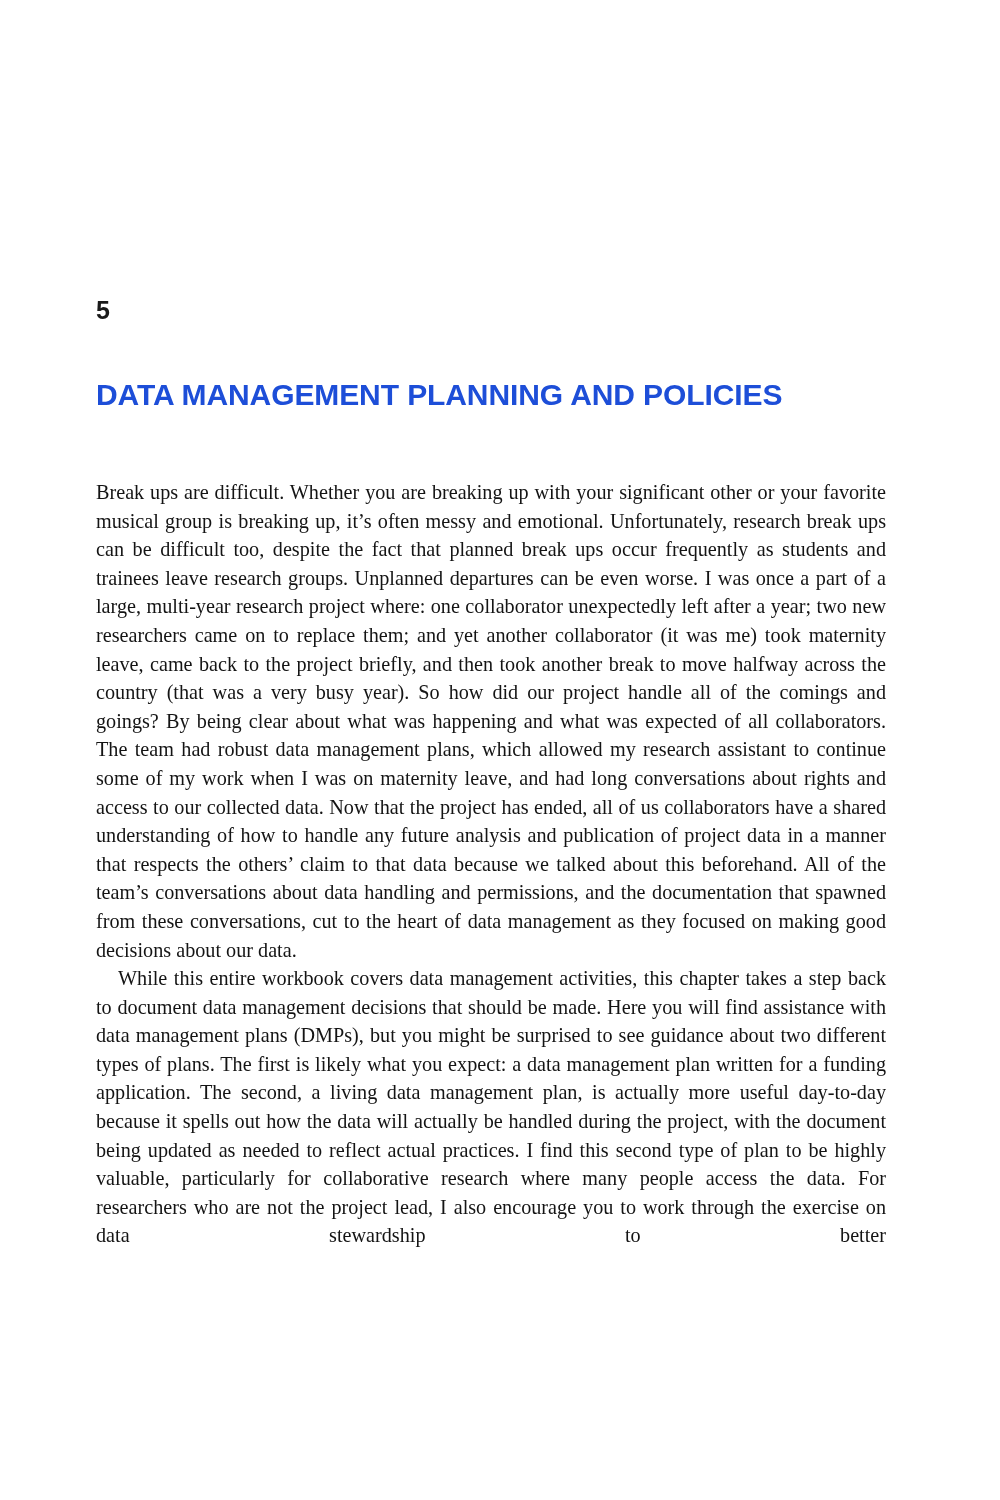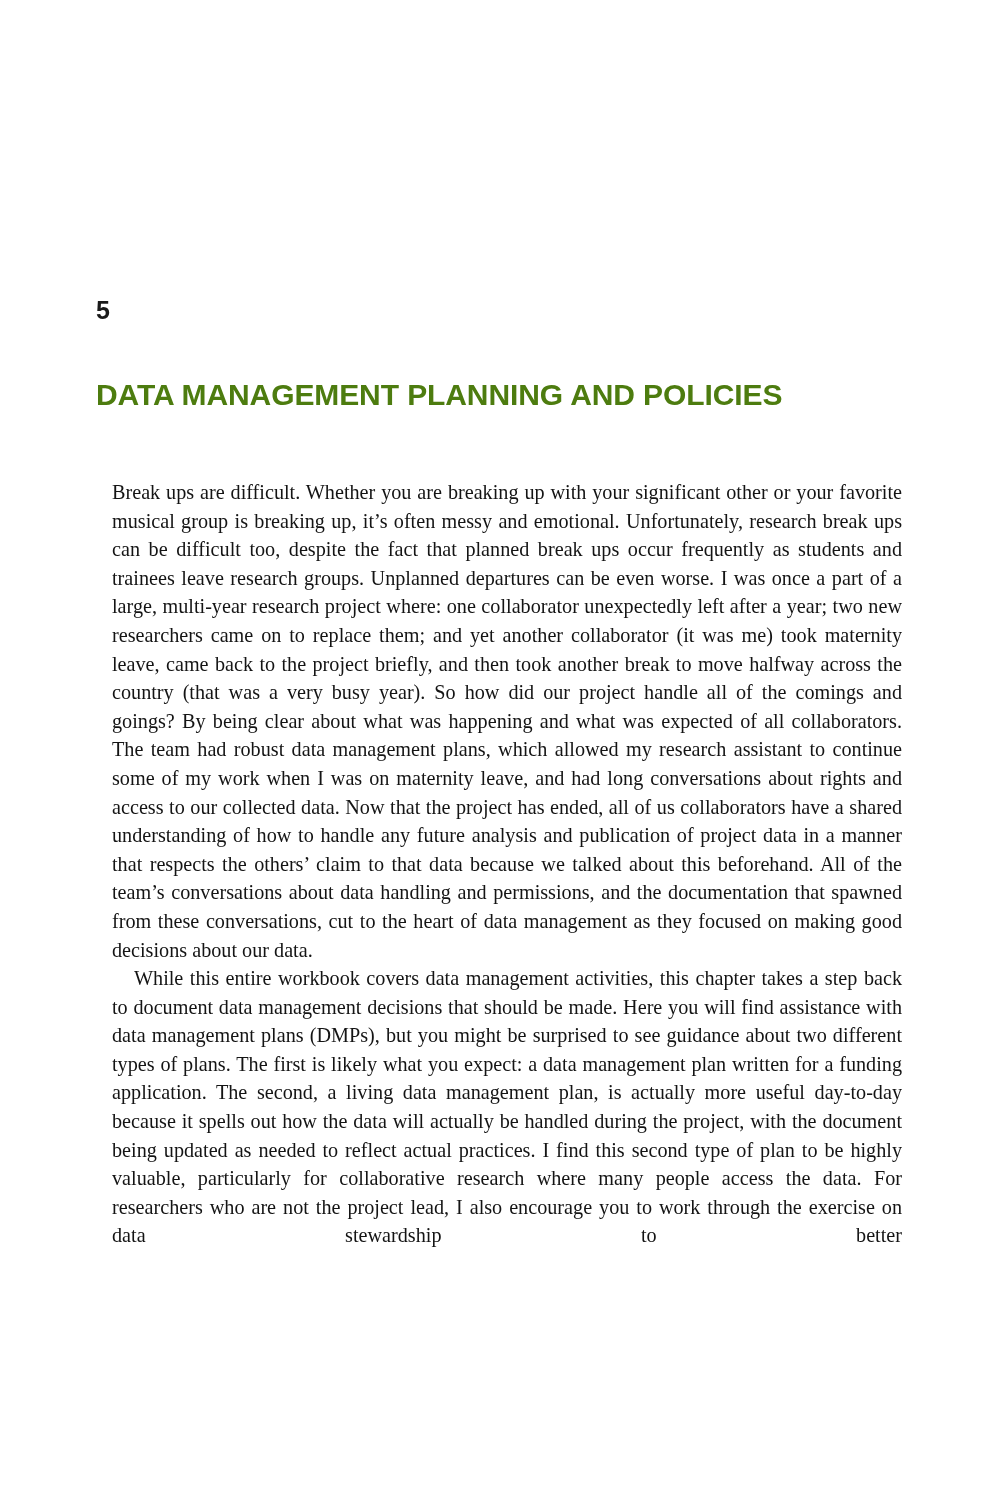--- a/index.html
+++ b/index.html
@@ -30,29 +30,29 @@
   }
 
   .chapter-title {
     position: absolute;
     left: 96px;
     top: 358px;
     width: 800px;
     font-family: "Liberation Sans", sans-serif;
     font-size: 30px;
     font-weight: 700;
-    color: #4d7c0f;
+    color: #1d4ed8;
     letter-spacing: -0.1px;
     line-height: 1.12;
     white-space: nowrap;
   }
 
   .body-copy {
     position: absolute;
-    left: 112px;
+    left: 96px;
     top: 478px;
     width: 790px;
     font-family: "Liberation Serif", "DejaVu Serif", serif;
     font-size: 20.2px;
     line-height: 28.6px;
     color: #141414;
     text-align: justify;
     text-justify: inter-word;
     -webkit-hyphens: none;
     hyphens: none;

